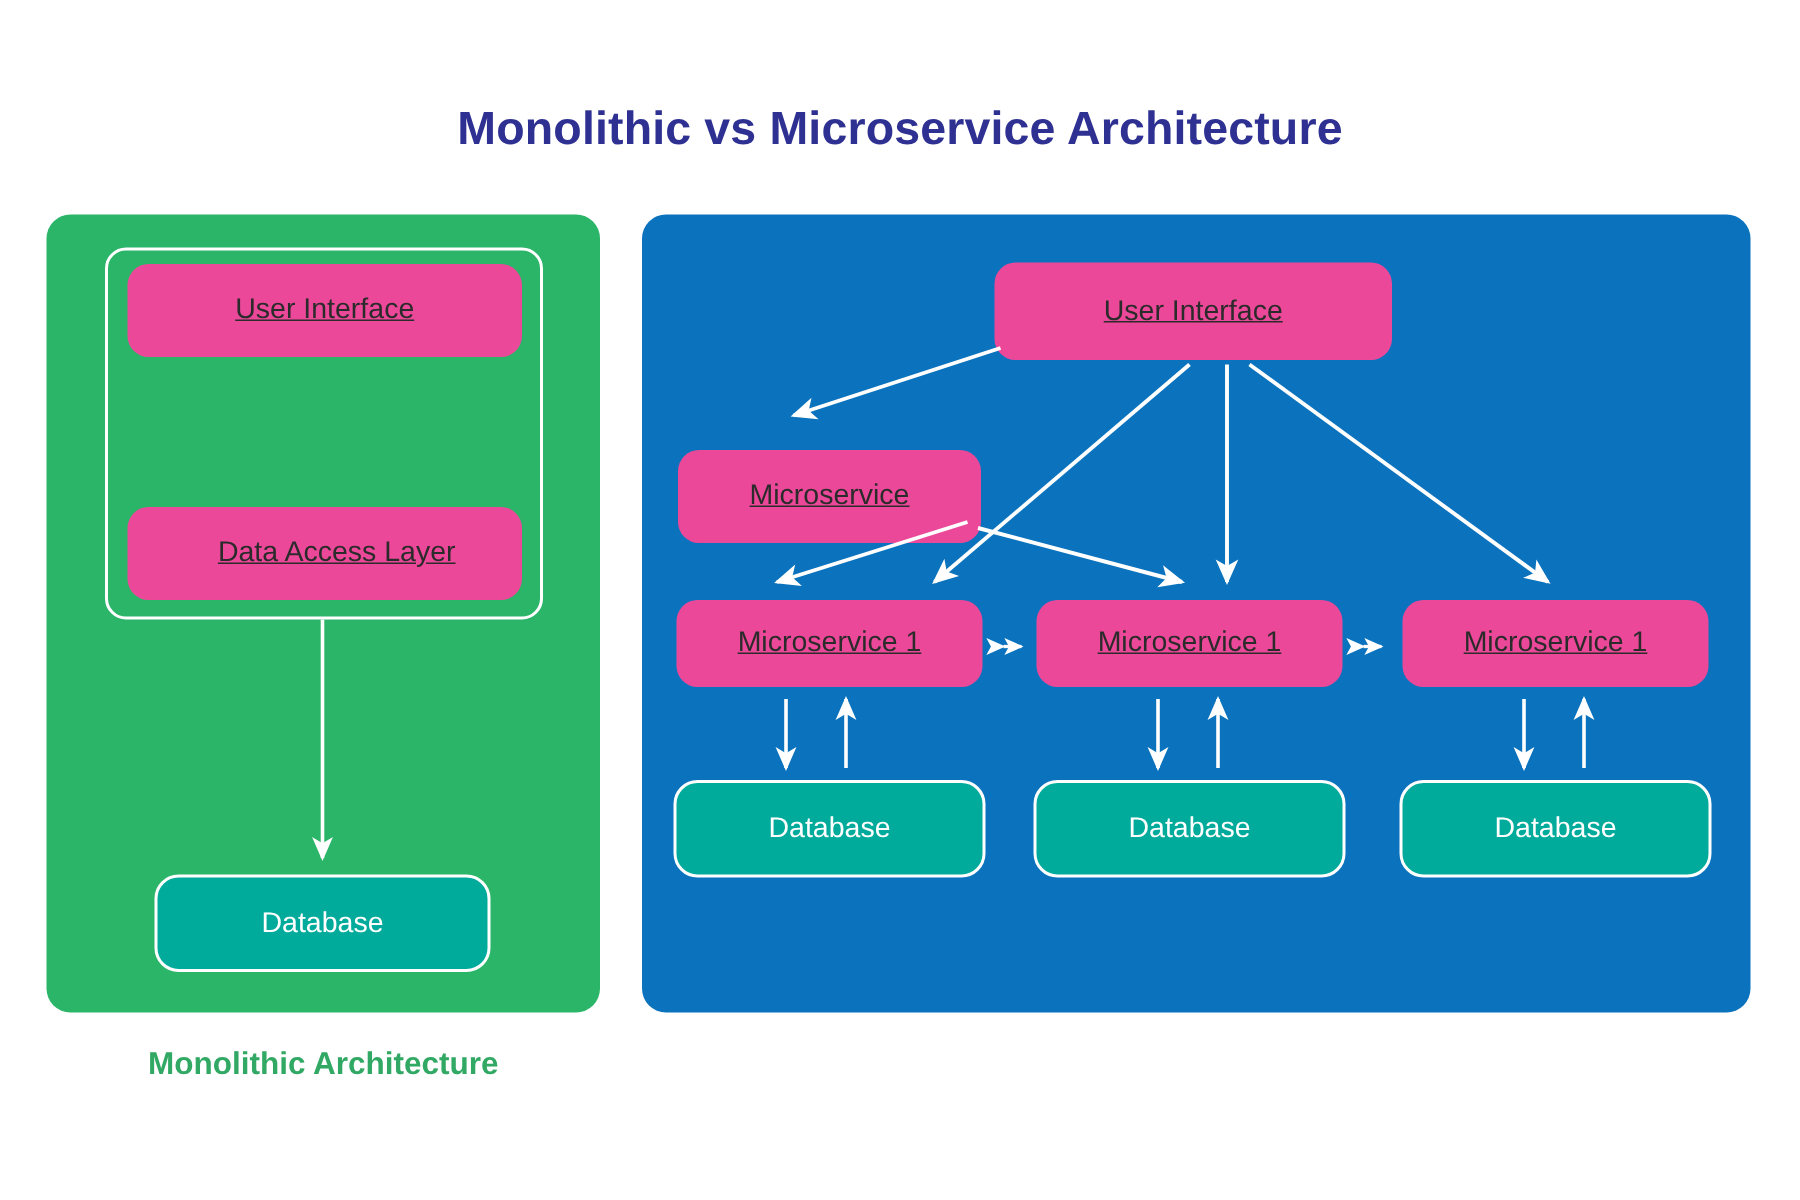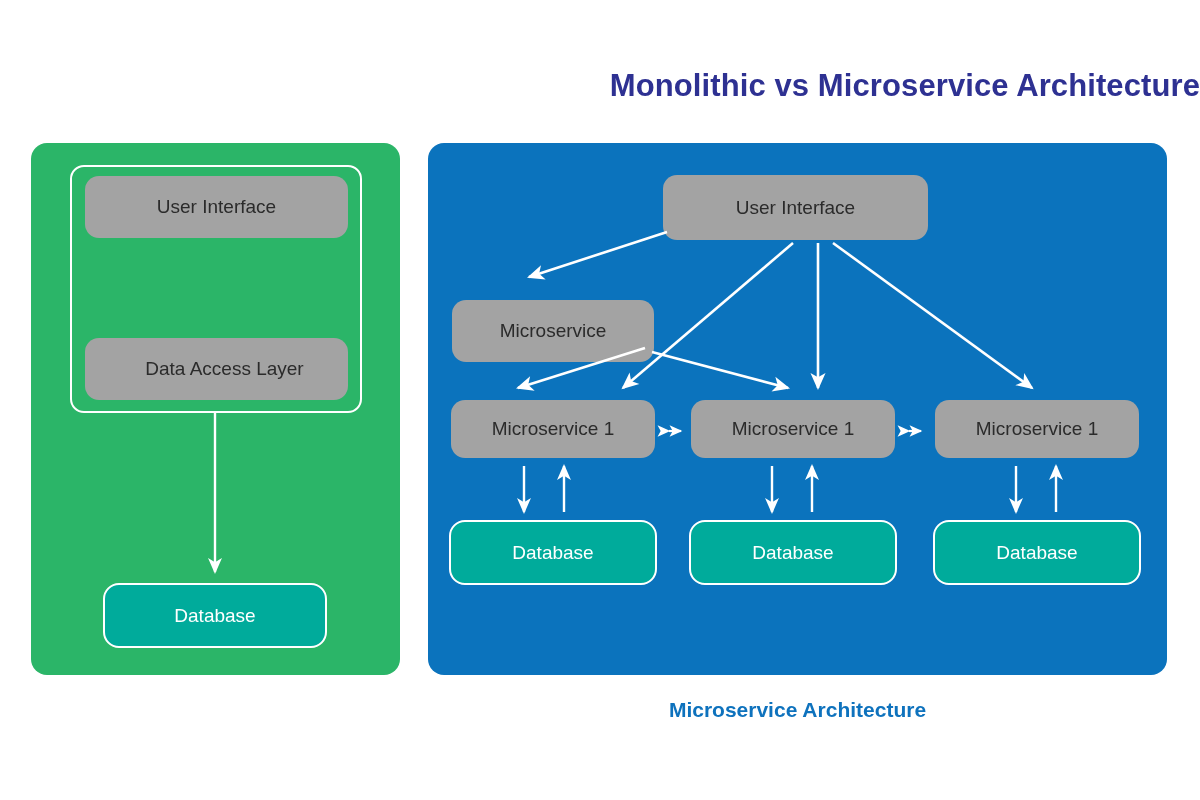--- a/index.html
+++ b/index.html
@@ -21,21 +21,21 @@
     width: 1200px;
     height: 800px;
   }
 
   
   .diagram-title {
     position: absolute;
     left: 0;
     top: 68px;
     width: 1200px;
-    text-align: right;
+    text-align: center;
     font-size: 31px;
     font-weight: bold;
     color: #2e3192;
     letter-spacing: 0.1px;
   }
 
   
   .panel {
     position: absolute;
     border-radius: 16px;
@@ -72,23 +72,24 @@
     position: absolute;
     box-sizing: border-box;
     border-radius: 14px;
     display: flex;
     align-items: center;
     justify-content: center;
     text-align: center;
     line-height: 1.15;
   }
   .node-light {
-    background: #a3a3a3;
+    background: #ec4899;
     color: #2b2b2b;
     font-size: 19px;
+    text-decoration: underline;
   }
   .node-db {
     background: #00ab9b;
     color: #ffffff;
     border: 2px solid #ffffff;
     font-size: 19px;
     text-align: right;
   }
 
   
@@ -166,36 +167,36 @@
 
   <div class="panel panel-mono"></div>
 
   <div class="mono-inner-group"></div>
 
   <div class="node node-light mono-layer l1">User Interface</div>
   <div class="node node-light mono-layer l3">Data Access Layer</div>
 
   <div class="node node-db mono-db">Database</div>
 
+  <div class="caption caption-mono">Monolithic Architecture</div>
 
   <div class="panel panel-micro"></div>
 
   <div class="node node-light ms-ui">User Interface</div>
 
   <div class="node node-light ms-gateway">Microservice</div>
 
   <div class="node node-light ms-row c1">Microservice 1</div>
   <div class="node node-light ms-row c2">Microservice 1</div>
   <div class="node node-light ms-row c3">Microservice 1</div>
 
   <div class="node node-db ms-db c1">Database</div>
   <div class="node node-db ms-db c2">Database</div>
   <div class="node node-db ms-db c3">Database</div>
 
-  <div class="caption caption-micro">Microservice Architecture</div>
 
   <svg class="arrow-layer" viewBox="0 0 1200 800">
     <defs>
       <marker id="ah" markerWidth="9" markerHeight="9" refX="6.2" refY="3.2" orient="auto" markerUnits="strokeWidth">
         <path d="M0.4,0.3 L7,3.2 L0.4,6.1 L2.1,3.2 Z" fill="#ffffff"></path>
       </marker>
       <marker id="ah-sm" markerWidth="8" markerHeight="8" refX="5.6" refY="2.9" orient="auto" markerUnits="strokeWidth">
         <path d="M0.4,0.3 L6.2,2.9 L0.4,5.5 L1.8,2.9 Z" fill="#ffffff"></path>
       </marker>
     </defs>

